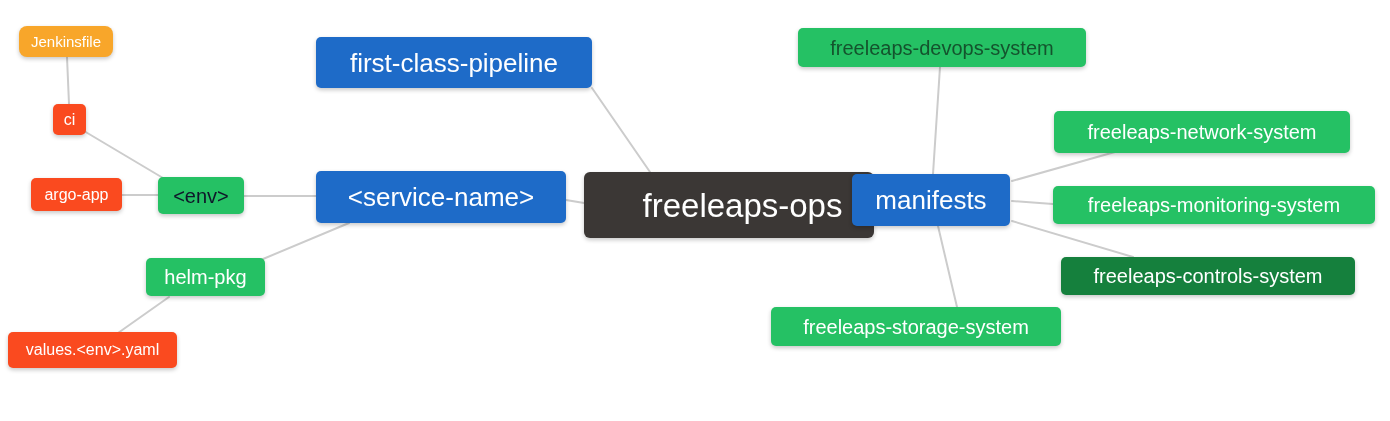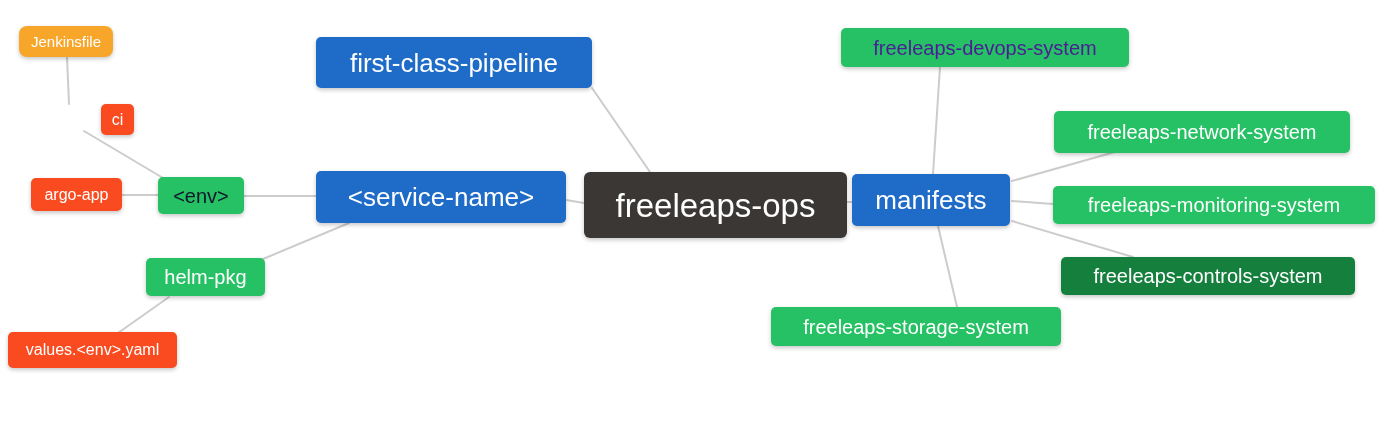--- a/index.html
+++ b/index.html
@@ -52,29 +52,29 @@
       <line x1="592" y1="88" x2="650" y2="172" stroke="#CCCCCC" stroke-width="2" stroke-linecap="round"></line>
       <line x1="566" y1="200" x2="584" y2="203" stroke="#CCCCCC" stroke-width="2" stroke-linecap="round"></line>
       <line x1="847" y1="202" x2="852" y2="202" stroke="#CCCCCC" stroke-width="2" stroke-linecap="round"></line>
       <line x1="933" y1="174" x2="940" y2="67" stroke="#CCCCCC" stroke-width="2" stroke-linecap="round"></line>
       <line x1="1012" y1="181" x2="1122" y2="150" stroke="#CCCCCC" stroke-width="2" stroke-linecap="round"></line>
       <line x1="1012" y1="201" x2="1053" y2="204" stroke="#CCCCCC" stroke-width="2" stroke-linecap="round"></line>
       <line x1="1012" y1="221" x2="1133" y2="257" stroke="#CCCCCC" stroke-width="2" stroke-linecap="round"></line>
       <line x1="938" y1="226" x2="957" y2="307" stroke="#CCCCCC" stroke-width="2" stroke-linecap="round"></line>
     </svg>
   <div id="node-layer">
-      <div class="node root" style="left: 584px; top: 172px; width: 263px; height: 66px; font-size: 33px; background: rgb(59, 55, 53); color: rgb(255, 255, 255);">freeleaps-ops</div>
+      <div class="node root" style="left: 584px; top: 172px; width: 263px; height: 66px; font-size: 33px; background: rgb(59, 55, 53); color: rgb(255, 255, 255); padding-left: 27px;">freeleaps-ops</div>
       <div class="node" style="left: 316px; top: 37px; width: 276px; height: 51px; font-size: 26px; background: rgb(30, 107, 200); color: rgb(255, 255, 255);">first-class-pipeline</div>
       <div class="node" style="left: 316px; top: 171px; width: 250px; height: 52px; font-size: 26px; background: rgb(30, 107, 200); color: rgb(255, 255, 255);">&lt;service-name&gt;</div>
       <div class="node" style="left: 852px; top: 174px; width: 158px; height: 52px; font-size: 26px; background: rgb(30, 107, 200); color: rgb(255, 255, 255);">manifests</div>
       <div class="node" style="left: 158px; top: 177px; width: 86px; height: 37px; font-size: 20px; background: rgb(37, 193, 100); color: #0f172a;">&lt;env&gt;</div>
       <div class="node" style="left: 146px; top: 258px; width: 119px; height: 38px; font-size: 20px; background: rgb(37, 193, 100); color: rgb(255, 255, 255);">helm-pkg</div>
-      <div class="node" style="left: 53px; top: 104px; width: 33px; height: 31px; font-size: 16px; background: rgb(250, 74, 31); color: rgb(255, 255, 255); margin-left: 48px;">ci</div>
+      <div class="node" style="left: 53px; top: 104px; width: 33px; height: 31px; font-size: 16px; background: rgb(250, 74, 31); color: rgb(255, 255, 255);">ci</div>
       <div class="node" style="left: 31px; top: 178px; width: 91px; height: 33px; font-size: 16px; background: rgb(250, 74, 31); color: rgb(255, 255, 255);">argo-app</div>
       <div class="node" style="left: 8px; top: 332px; width: 169px; height: 36px; font-size: 16px; background: rgb(250, 74, 31); color: rgb(255, 255, 255);">values.&lt;env&gt;.yaml</div>
       <div class="node" style="left: 19px; top: 26px; width: 94px; height: 31px; font-size: 15px; background: rgb(248, 166, 42); color: rgb(255, 255, 255); border-radius: 8px;">Jenkinsfile</div>
-      <div class="node" style="left: 841px; top: 28px; width: 288px; height: 39px; font-size: 20px; background: rgb(37, 193, 100); color: #4c1d95;">freeleaps-devops-system</div>
+      <div class="node" style="left: 798px; top: 28px; width: 288px; height: 39px; font-size: 20px; background: rgb(37, 193, 100); color: #14532d;">freeleaps-devops-system</div>
       <div class="node" style="left: 1054px; top: 111px; width: 296px; height: 42px; font-size: 20px; background: rgb(37, 193, 100); color: rgb(255, 255, 255);">freeleaps-network-system</div>
       <div class="node" style="left: 1053px; top: 186px; width: 322px; height: 38px; font-size: 20px; background: rgb(37, 193, 100); color: rgb(255, 255, 255);">freeleaps-monitoring-system</div>
       <div class="node" style="left: 1061px; top: 257px; width: 294px; height: 38px; font-size: 20px; background: #15803d; color: rgb(255, 255, 255);">freeleaps-controls-system</div>
       <div class="node" style="left: 771px; top: 307px; width: 290px; height: 39px; font-size: 20px; background: rgb(37, 193, 100); color: rgb(255, 255, 255);">freeleaps-storage-system</div>
     </div>
 </div>
 
 </body></html>

